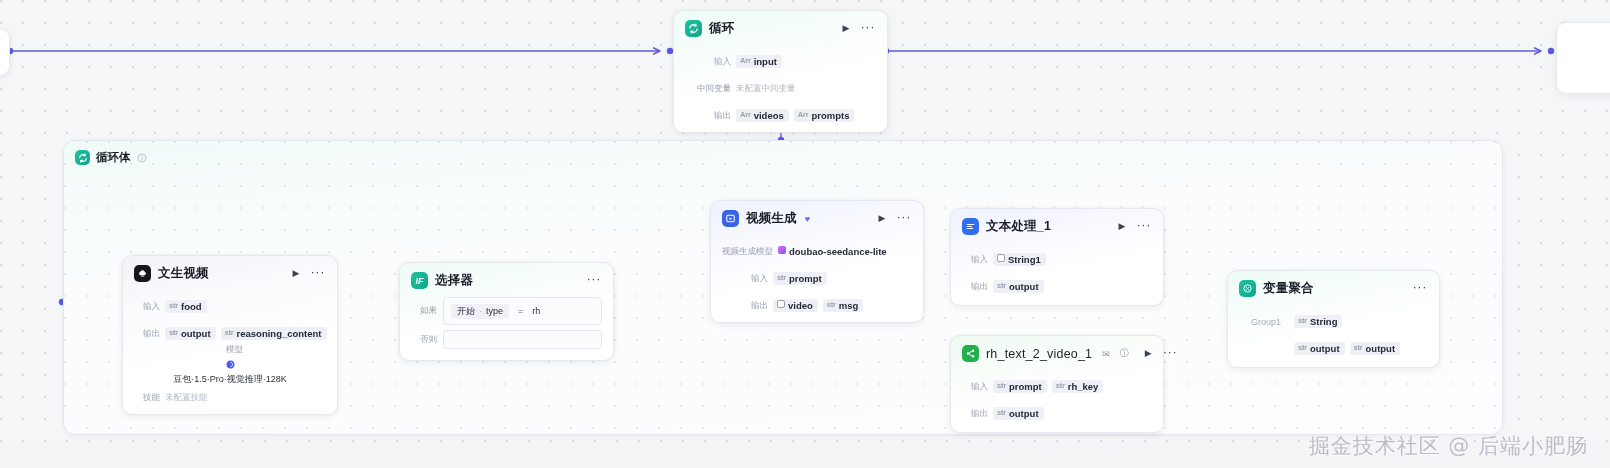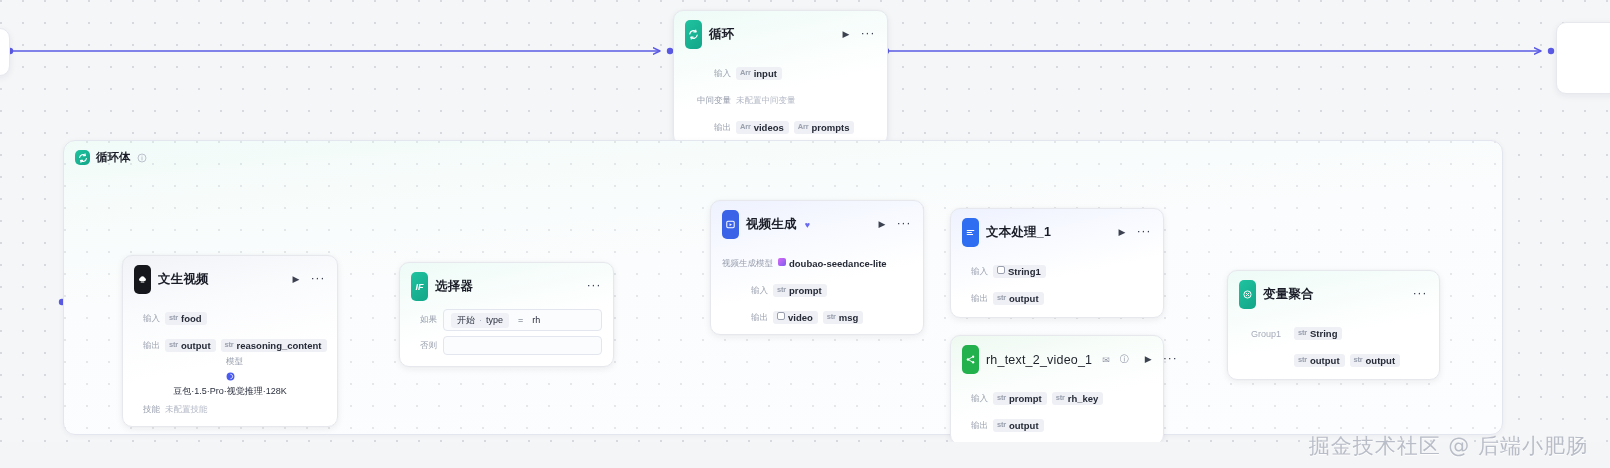--- a/index.html
+++ b/index.html
@@ -37,21 +37,21 @@
   }
   .node.tinted-green{
     background:linear-gradient(168deg,#eef9f1 0%,#f8fdfa 28%,#ffffff 60%);
   }
   .node.tinted-dark{
     background:linear-gradient(168deg,#f2f3f7 0%,#fafbfd 28%,#ffffff 60%);
   }
 
   .nhead{ display:flex; align-items:center; padding:9px 10px 5px 11px; gap:7px; }
   .nicon{
-    width:17px; height:29px; border-radius:5px; flex:0 0 auto;
+    width:17px; height:17px; border-radius:5px; flex:0 0 auto;
     display:flex; align-items:center; justify-content:center;
   }
   .nicon svg{ display:block; }
   .ntitle{
     font-size:12.5px; color:#1a1d27; font-weight:700; letter-spacing:.2px;
     white-space:nowrap;
   }
   .ntitle.mono{ font-family:"Liberation Sans",sans-serif; font-weight:400; font-size:12.5px; color:#1d2129;}
   .hspacer{ flex:1 1 auto; }
   .hbtn{ color:#3d4250; font-size:10px; line-height:1; padding:1px 2px; }
@@ -76,21 +76,21 @@
   .chip .t{ font-size:7.5px; color:#9aa0ae; font-weight:700; letter-spacing:-.2px;}
   .chip.plain{ background:transparent; padding-left:0; }
   .muted{ font-size:8.5px; color:#b4b9c6; white-space:nowrap; }
   .modelrow{ display:flex; align-items:center; gap:4px; margin-top:3px;flex-direction:column;}
   .modeltxt{ font-size:9px; color:#2a2f3d; white-space:nowrap; }
   .sq{ width:8px;height:8px;border-radius:2px;display:inline-block;flex:0 0 auto;}
 
   
   .cond{ display:flex; align-items:center; gap:6px; margin-top:3px;}
   .condbox{
-    flex:1 1 auto; height:22px; border:1px solid #e3e6ee; border-radius:4px;
+    flex:1 1 auto; height:28px; border:1px solid #e3e6ee; border-radius:4px;
     background:#fbfcfe; display:flex; align-items:center; padding:0 7px; gap:9px;
   }
   .condleft{
     background:#eff1f6; border-radius:3px; padding:1px 6px;
     font-size:9px; color:#2a2f3d; display:flex; gap:4px; align-items:center;
   }
   .condleft .dim{ color:#a6abb8; }
   .condop{ font-size:9px; color:#5c6270; }
   .condval{ font-size:9px; color:#2a2f3d; }
   .emptybox{

